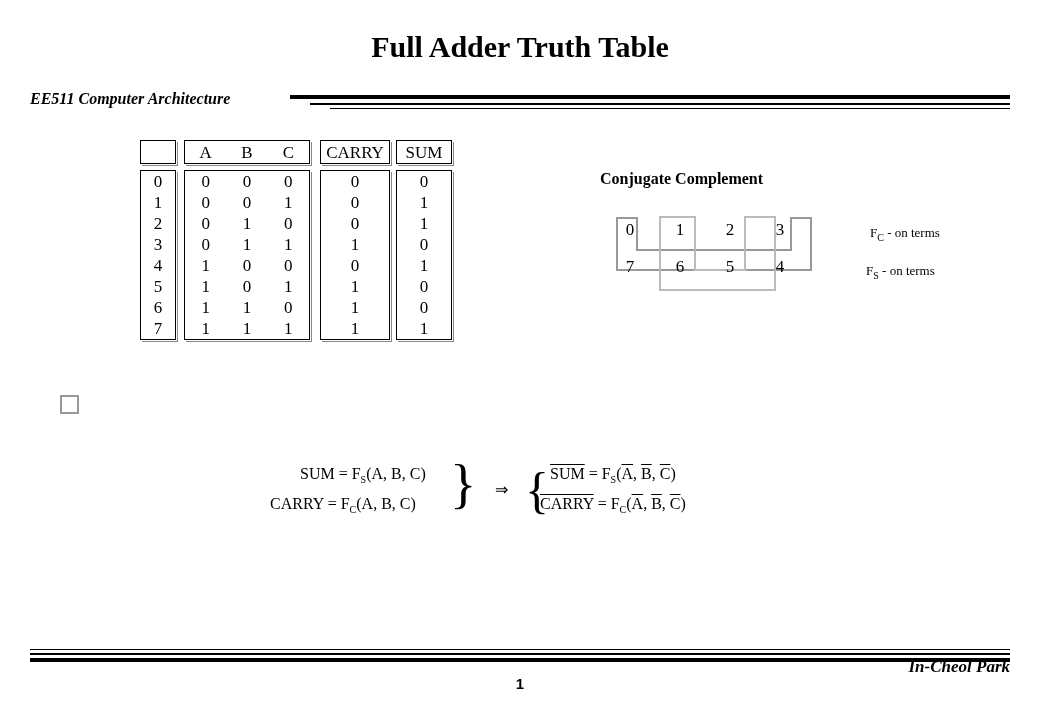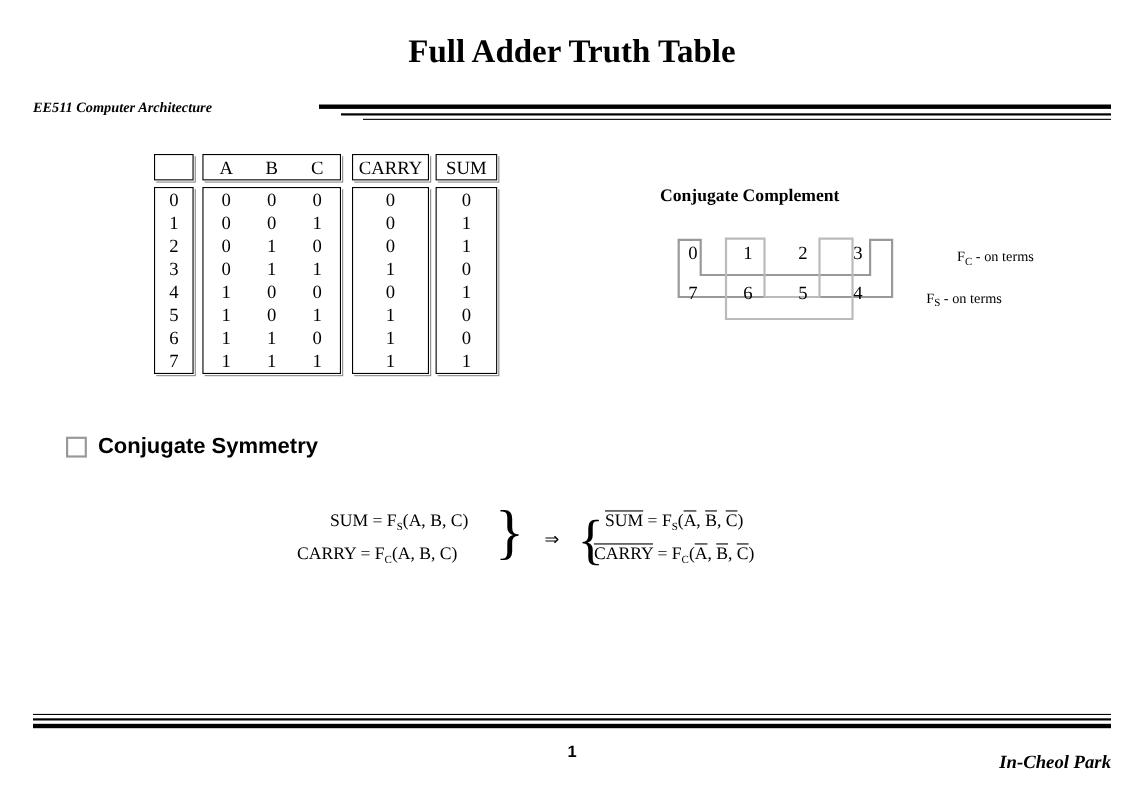--- a/index.html
+++ b/index.html
@@ -17,21 +17,21 @@
     font-size: 30px;
     font-weight: bold;
     margin-top: 30px;
   }
   .course {
     position: absolute;
     left: 30px;
     top: 90px;
     font-style: italic;
     font-weight: bold;
-    font-size: 13px;
+    font-size: 16px;
   }
   .hrule {
     position: absolute;
     left: 30px;
     top: 95px;
     width: 980px;
     height: 18px;
   }
   .hrule .bar1 { position:absolute; left:260px; right:0; top:0; height:4px; background:#000; }
   .hrule .bar2 { position:absolute; left:280px; right:0; top:8px; height:2px; background:#000; }
@@ -65,21 +65,21 @@
     font-weight:bold; font-size:16px;
   }
 
   .diagram {
     position:absolute; left:615px; top:215px; width:240px; height:90px;
     font-size:17px;
   }
   .dnum { position:absolute; width:20px; text-align:center; }
 
   .fc-label { position:absolute; left:870px; top:225px; font-size:13px; }
-  .fs-label { position:absolute; left:842px; top:263px; font-size:13px; }
+  .fs-label { position:absolute; left:866px; top:263px; font-size:13px; }
   .sub { font-size:10px; vertical-align:sub; }
 
   .bullet-row {
     position:absolute; left:60px; top:395px;
     font-size:20px; font-weight:bold;
     display:flex; align-items:center; gap:10px;
     font-family: Arial, sans-serif;
   }
   .sq-bullet {
     width:15px; height:15px; border:2px solid #999; display:inline-block;
@@ -98,21 +98,21 @@
   }
   .footer-rule .b1 { position:absolute; left:0; right:0; bottom:12px; height:1px; background:#000; }
   .footer-rule .b2 { position:absolute; left:0; right:0; bottom:7px; height:2px; background:#000; }
   .footer-rule .b3 { position:absolute; left:0; right:0; bottom:0; height:4px; background:#000; }
 
   .page-num {
     position:absolute; bottom:28px; left:0; right:0; text-align:center;
     font-weight:bold; font-size:15px; font-family:Arial,sans-serif;
   }
   .author {
-    position:absolute; right:30px; bottom:17px;
+    position:absolute; right:30px; bottom:43px;
     font-style:italic; font-weight:bold; font-size:17px;
   }
 </style>
 </head>
 <body>
 
 <div class="title">Full Adder Truth Table</div>
 <div class="course">EE511 Computer Architecture</div>
 
 <div class="hrule">
@@ -235,21 +235,20 @@
 
 <div class="fc-label">
   <span>F</span><span class="sub">C</span><span> - on terms</span>
 </div>
 <div class="fs-label">
   <span>F</span><span class="sub">S</span><span> - on terms</span>
 </div>
 
 <div class="bullet-row">
   <span class="sq-bullet"></span>
-  <span>Conjugate Symmetry</span>
 </div>
 
 <div class="eq-area">
   <div style="position:absolute; left:0; top:5px;">
     <span>SUM = F</span><span class="sub">S</span><span>(A, B, C)</span>
   </div>
   <div style="position:absolute; left:-30px; top:35px;">
     <span>CARRY = F</span><span class="sub">C</span><span>(A, B, C)</span>
   </div>
   <div style="position:absolute; left:150px; top:-8px; font-size:55px;">}</div>

